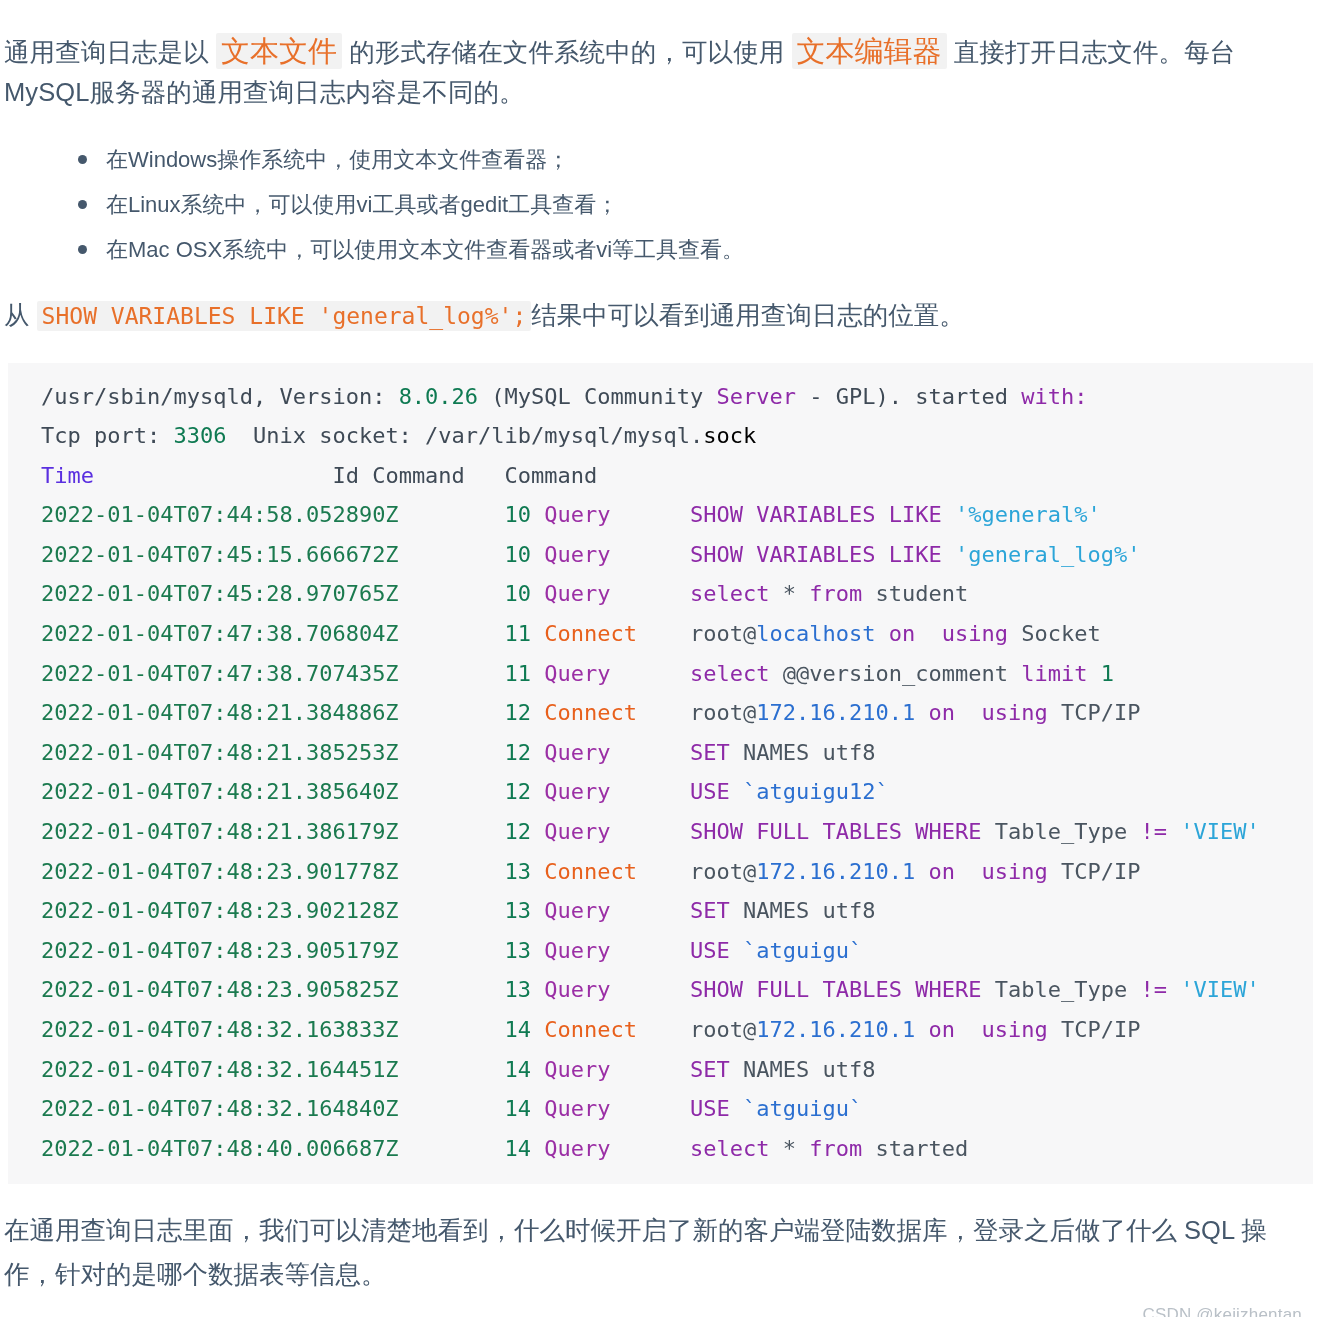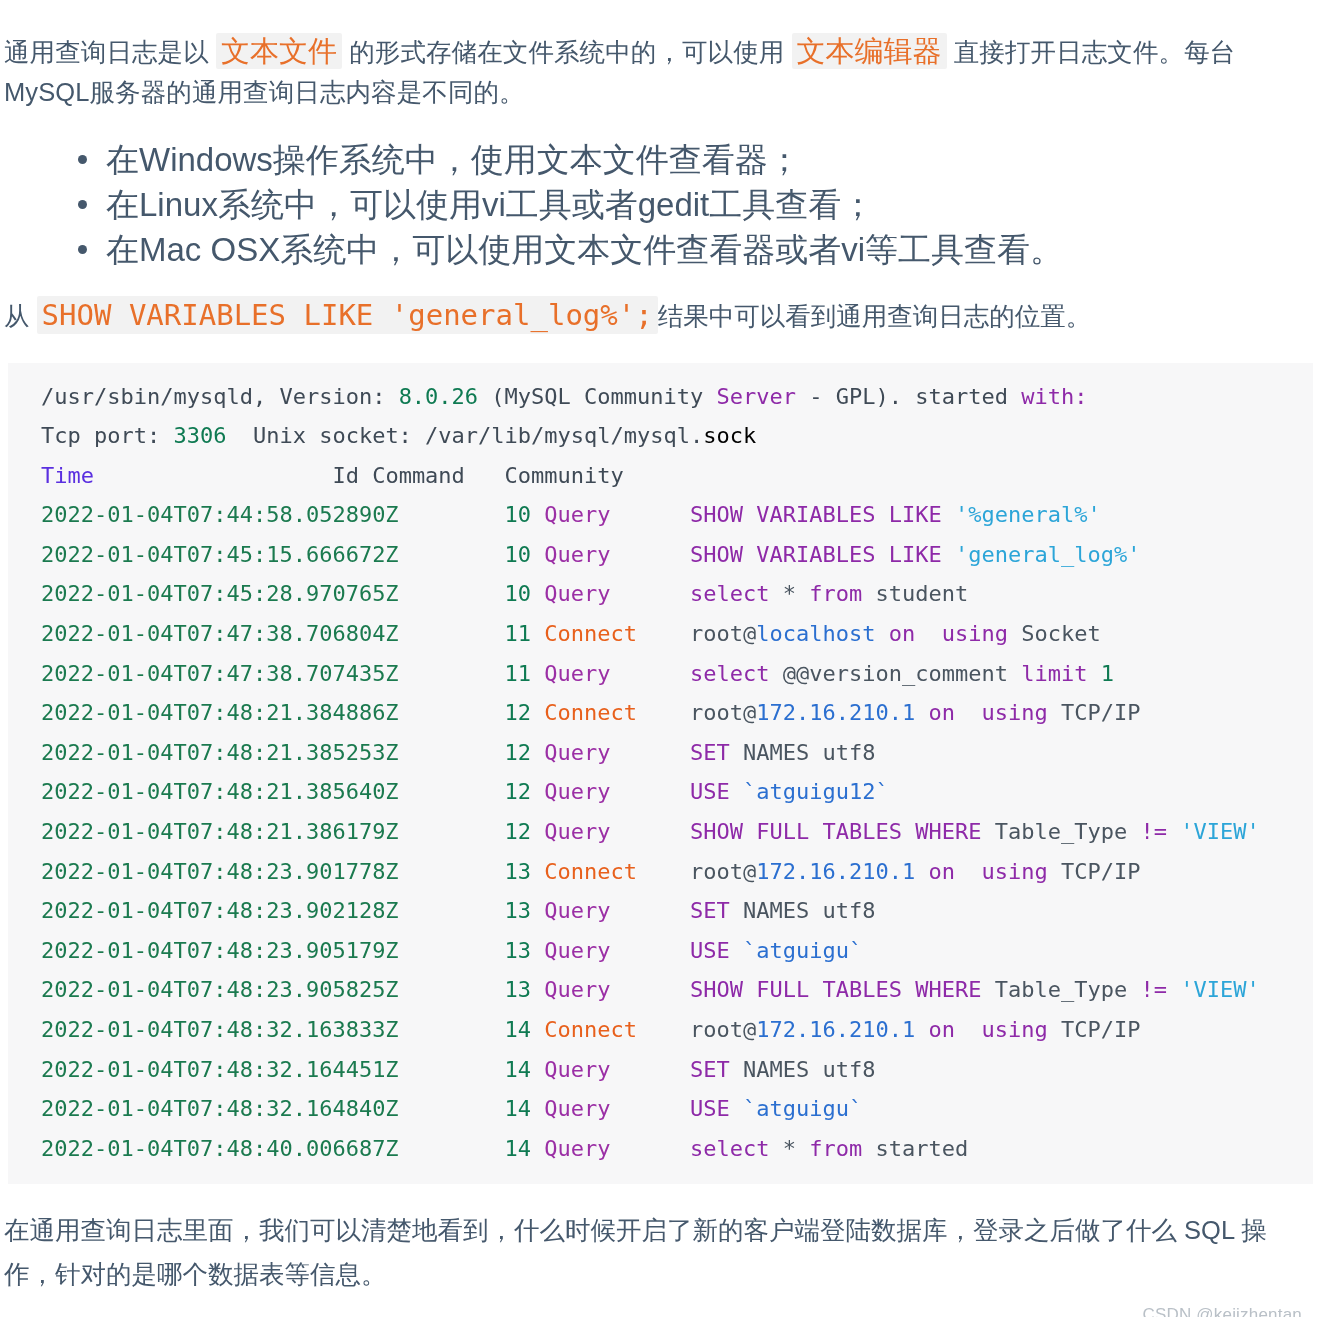--- a/index.html
+++ b/index.html
@@ -27,38 +27,38 @@
     font-size: 25.5px;
     line-height: 40px;
     color: #45586c;
     padding: 5px 6px 0 4px;
     letter-spacing: 0.1px;
   }
   .inline-code {
     font-family: "DejaVu Sans Mono", monospace;
     color: #e8702a;
     background: #f2f2f2;
-    font-size: 29px;
+    font-size: 23px;
     padding: 2px 5px;
     border-radius: 2px;
     letter-spacing: 0;
   }
   .inline-code.cjk {
     font-family: "Liberation Sans", sans-serif;
     font-size: 29px;
   }
 
   
   ul.bullets {
     margin: 14px 0 0 0;
     padding: 0 0 0 78px;
     list-style: none;
   }
   ul.bullets li {
-    font-size: 33px;
+    font-size: 22px;
     line-height: 45px;
     color: #45586c;
     position: relative;
     padding-left: 28px;
   }
   ul.bullets li .bullet-dot {
     position: absolute;
     left: 0;
     top: 18px;
     width: 9px;
@@ -141,21 +141,21 @@
       <li><span class="bullet-dot"></span><span>在Mac OSX系统中，可以使用文本文件查看器或者vi等工具查看。</span></li>
     </ul>
 
   <p class="lead-line"><span>从 </span><span class="inline-code">SHOW VARIABLES LIKE 'general_log%';</span><span>结果中可以看到通用查询日志的位置。</span></p>
 
   <div class="codeblock">
     <div class="code-line"><span class="t-plain">/usr/sbin/mysqld,</span><span class="t-plain"> Version: </span><span class="t-num">8.0.26</span><span class="t-plain"> (MySQL Community </span><span class="t-kw">Server</span><span class="t-plain"> - GPL). </span><span class="t-plain">started</span><span class="t-kw"> with:</span></div>
 
     <div class="code-line"><span class="t-plain">Tcp port: </span><span class="t-num">3306</span><span class="t-plain">  Unix socket: /var/lib/mysql/mysql.</span><span class="t-ident">sock</span></div>
 
-    <div class="code-line"><span class="t-hdr">Time</span><span class="t-plain">                  </span><span class="t-plain">Id Command</span><span class="t-plain">   </span><span class="t-plain">Community</span></div>
+    <div class="code-line"><span class="t-hdr">Time</span><span class="t-plain">                  </span><span class="t-plain">Id Command</span><span class="t-plain">   </span><span class="t-plain">Command</span></div>
 
     <div id="log-rows">
         <div class="code-line"><span class="t-time">2022-01-04T07:44:58.052890Z</span><span class="t-plain">        </span><span class="t-id">10</span><span class="t-plain"> </span><span class="t-query">Query</span><span class="t-plain">      </span><span><span class="t-kw">SHOW VARIABLES LIKE </span><span class="t-str">'%general%'</span></span></div>
         <div class="code-line"><span class="t-time">2022-01-04T07:45:15.666672Z</span><span class="t-plain">        </span><span class="t-id">10</span><span class="t-plain"> </span><span class="t-query">Query</span><span class="t-plain">      </span><span><span class="t-kw">SHOW VARIABLES LIKE </span><span class="t-str">'general_log%'</span></span></div>
         <div class="code-line"><span class="t-time">2022-01-04T07:45:28.970765Z</span><span class="t-plain">        </span><span class="t-id">10</span><span class="t-plain"> </span><span class="t-query">Query</span><span class="t-plain">      </span><span><span class="t-kw">select </span><span class="t-grey">* </span><span class="t-kw">from </span><span class="t-grey">student</span></span></div>
         <div class="code-line"><span class="t-time">2022-01-04T07:47:38.706804Z</span><span class="t-plain">        </span><span class="t-id">11</span><span class="t-plain"> </span><span class="t-conn">Connect</span><span class="t-plain">    </span><span><span class="t-grey">root@</span><span class="t-host">localhost</span><span class="t-kw"> on </span><span class="t-kw"> using </span><span class="t-grey">Socket</span></span></div>
         <div class="code-line"><span class="t-time">2022-01-04T07:47:38.707435Z</span><span class="t-plain">        </span><span class="t-id">11</span><span class="t-plain"> </span><span class="t-query">Query</span><span class="t-plain">      </span><span><span class="t-kw">select </span><span class="t-grey">@@version_comment </span><span class="t-kw">limit </span><span class="t-num">1</span></span></div>
         <div class="code-line"><span class="t-time">2022-01-04T07:48:21.384886Z</span><span class="t-plain">        </span><span class="t-id">12</span><span class="t-plain"> </span><span class="t-conn">Connect</span><span class="t-plain">    </span><span><span class="t-grey">root@</span><span class="t-host">172.16.210.1</span><span class="t-kw"> on </span><span class="t-kw"> using </span><span class="t-grey">TCP/IP</span></span></div>
         <div class="code-line"><span class="t-time">2022-01-04T07:48:21.385253Z</span><span class="t-plain">        </span><span class="t-id">12</span><span class="t-plain"> </span><span class="t-query">Query</span><span class="t-plain">      </span><span><span class="t-kw">SET </span><span class="t-grey">NAMES utf8</span></span></div>
         <div class="code-line"><span class="t-time">2022-01-04T07:48:21.385640Z</span><span class="t-plain">        </span><span class="t-id">12</span><span class="t-plain"> </span><span class="t-query">Query</span><span class="t-plain">      </span><span><span class="t-kw">USE </span><span class="t-host">`atguigu12`</span></span></div>

